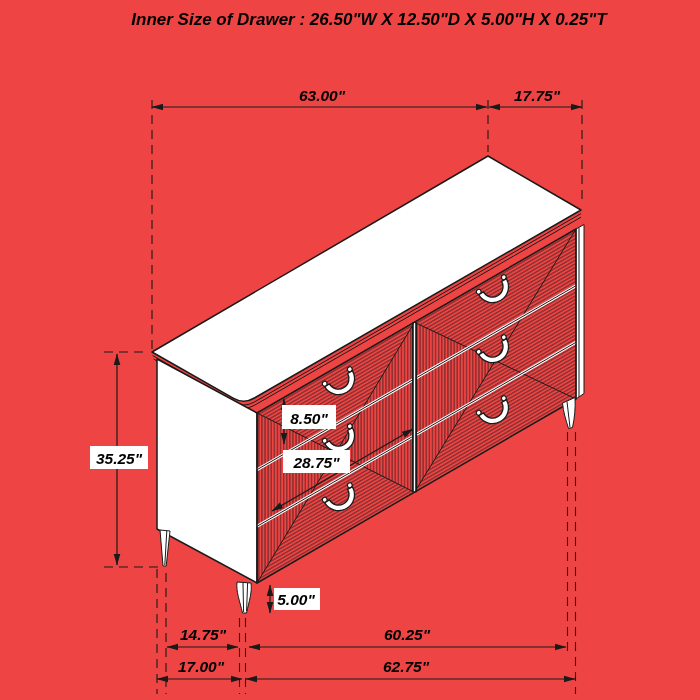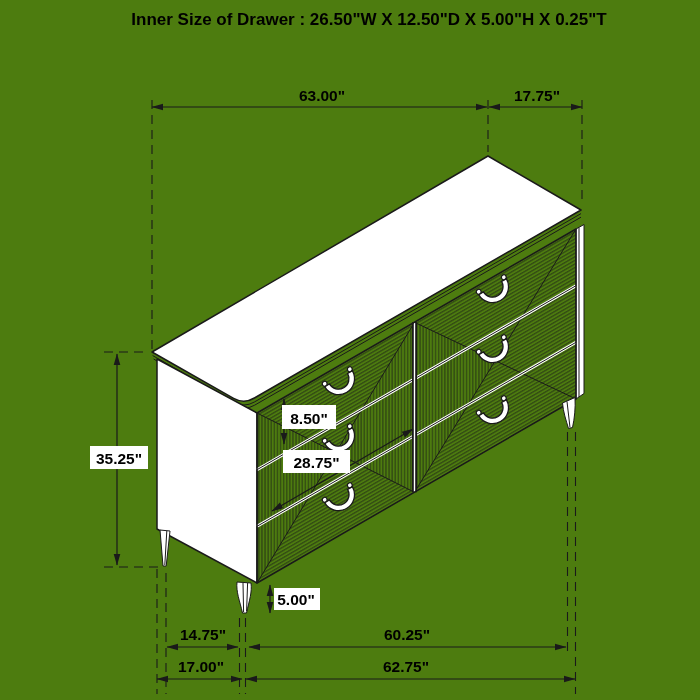--- a/index.html
+++ b/index.html
@@ -1,17 +1,17 @@
 <!DOCTYPE html>
 <html><head>
 <meta charset="utf-8">
 <style>
   html,body{margin:0;padding:0;background:#ffffff;}
-  #canvas{position:relative;width:700px;height:700px;background:#4d7c0f;overflow:hidden;
-          font-family:"Liberation Sans", sans-serif;}
+  #canvas{position:relative;width:700px;height:700px;background:#ef4444;overflow:hidden;
+          font-family:"Liberation Sans", sans-serif;font-style:italic;}
   svg{display:block;}
   text{fill:#000;font-family:"Liberation Sans", sans-serif;font-weight:bold;}
   .dimtxt{font-size:15.5px;}
   .titletxt{font-size:17px;}
   .thin{stroke:#1a1a1a;stroke-width:1;fill:none;}
   .dim{stroke:#1a1a1a;stroke-width:1.2;fill:none;}
   .dash{stroke:#1a1a1a;stroke-width:1.1;fill:none;stroke-dasharray:9 6;}
   .edge{stroke:#1a1a1a;stroke-width:1.5;fill:none;stroke-linejoin:round;}
   .edge2{stroke:#1a1a1a;stroke-width:1;fill:none;stroke-linejoin:round;}
   .whitefill{fill:#ffffff;}

